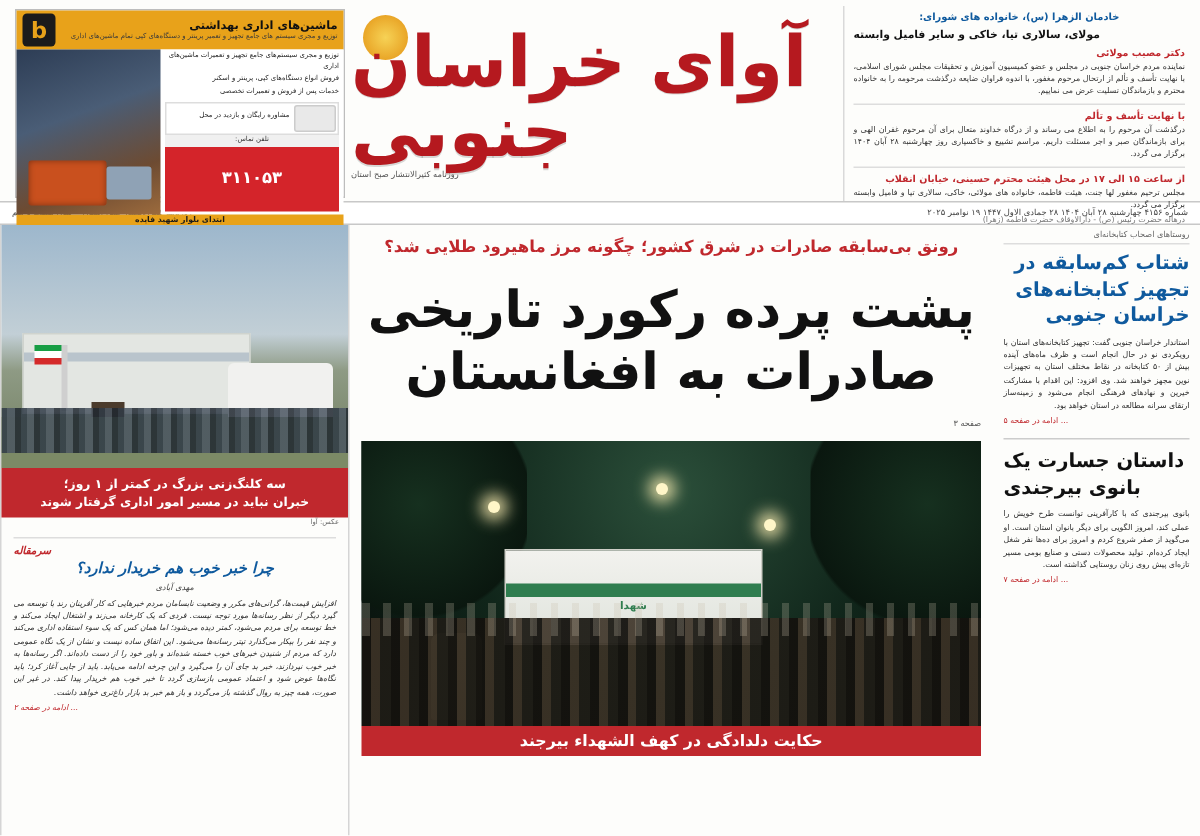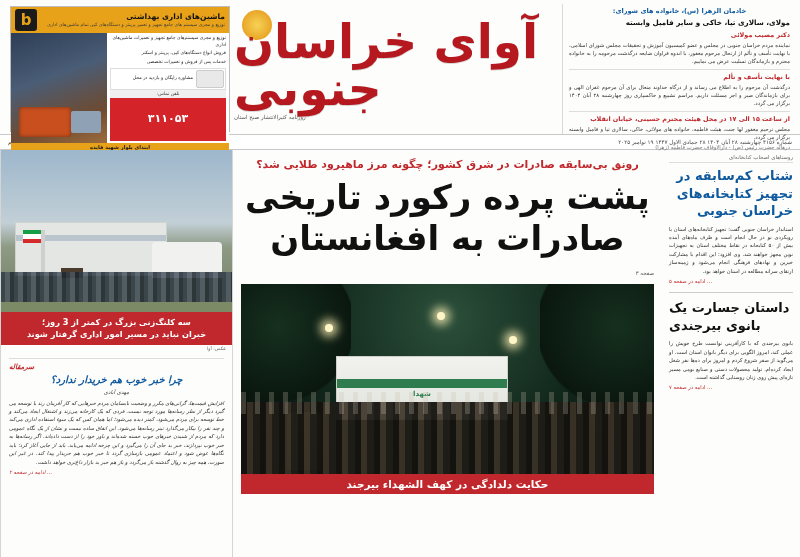--- a/index.html
+++ b/index.html
@@ -47,21 +47,21 @@
     color: #0f5a9e;
     font-weight: bold;
     font-size: 6.6px;
     margin-bottom: 2px;
     text-align: center;
   }
   .mast-right .q-sub {
     color: #111;
     font-weight: bold;
     font-size: 7.2px;
-    text-align: right;
+    text-align: left;
     margin-bottom: 3px;
     line-height: 1.4;
   }
   .mast-right .q-name {
     color: #c0282d;
     font-weight: bold;
     font-size: 6.4px;
     margin: 3px 0 1px 0;
   }
   .mast-right .q-body {
@@ -402,20 +402,21 @@
     text-align: center;
     padding: 4px 0 6px 0;
   }
   .headline {
     font-size: 34px;
     font-weight: bold;
     color: #111;
     text-align: center;
     line-height: 1.22;
     letter-spacing: -.5px;
+    margin-top: 10px;
   }
   .headline .l2 { display: block; }
   .head-ref {
     font-size: 5.4px;
     color: #555;
     text-align: right;
     margin-top: 10px;
   }
   .center-photo {
     margin-top: 8px;
@@ -651,21 +652,21 @@
     <div class="col-right">
       <div class="photo-top">
         <div class="bldg"></div>
         <div class="tent"></div>
         <div class="flag"></div>
         <div class="podium"></div>
         <div class="ground"></div>
         <div class="crowd"></div>
       </div>
       <div class="caption-red">
-        <span>سه کلنگ‌زنی بزرگ در کمتر از 3 روز؛</span>
+        <span>سه کلنگ‌زنی بزرگ در کمتر از ۱ روز؛</span>
         <span class="c2">خبران نباید در مسیر امور اداری گرفتار شوند</span>
       </div>
       <div class="photo-credit">عکس: آوا</div>
 
       <div class="note-box">
         <div class="note-label">سرمقاله</div>
         <div class="note-title">چرا خبر خوب هم خریدار ندارد؟</div>
         <div class="note-author">مهدی آبادی</div>
         <div class="note-body">افزایش قیمت‌ها، گرانی‌های مکرر و وضعیت نابسامان مردم خبرهایی که کار آفرینان رند با توسعه می گیرد دیگر از نظر رسانه‌ها مورد توجه نیست. فردی که یک کارخانه می‌زند و اشتغال ایجاد می‌کند و خط توسعه برای مردم می‌شود، کمتر دیده می‌شود؛ اما همان کس که یک سوء استفاده اداری می‌کند و چند نفر را بیکار می‌گذارد تیتر رسانه‌ها می‌شود. این اتفاق ساده نیست و نشان از یک نگاه عمومی دارد که مردم از شنیدن خبرهای خوب خسته شده‌اند و باور خود را از دست داده‌اند. اگر رسانه‌ها به خبر خوب نپردازند، خبر بد جای آن را می‌گیرد و این چرخه ادامه می‌یابد. باید از جایی آغاز کرد؛ باید نگاه‌ها عوض شود و اعتماد عمومی بازسازی گردد تا خبر خوب هم خریدار پیدا کند. در غیر این صورت، همه چیز به روال گذشته باز می‌گردد و باز هم خبر بد بازار داغ‌تری خواهد داشت.</div>
         <div class="note-more">... ادامه در صفحه ۲</div>

